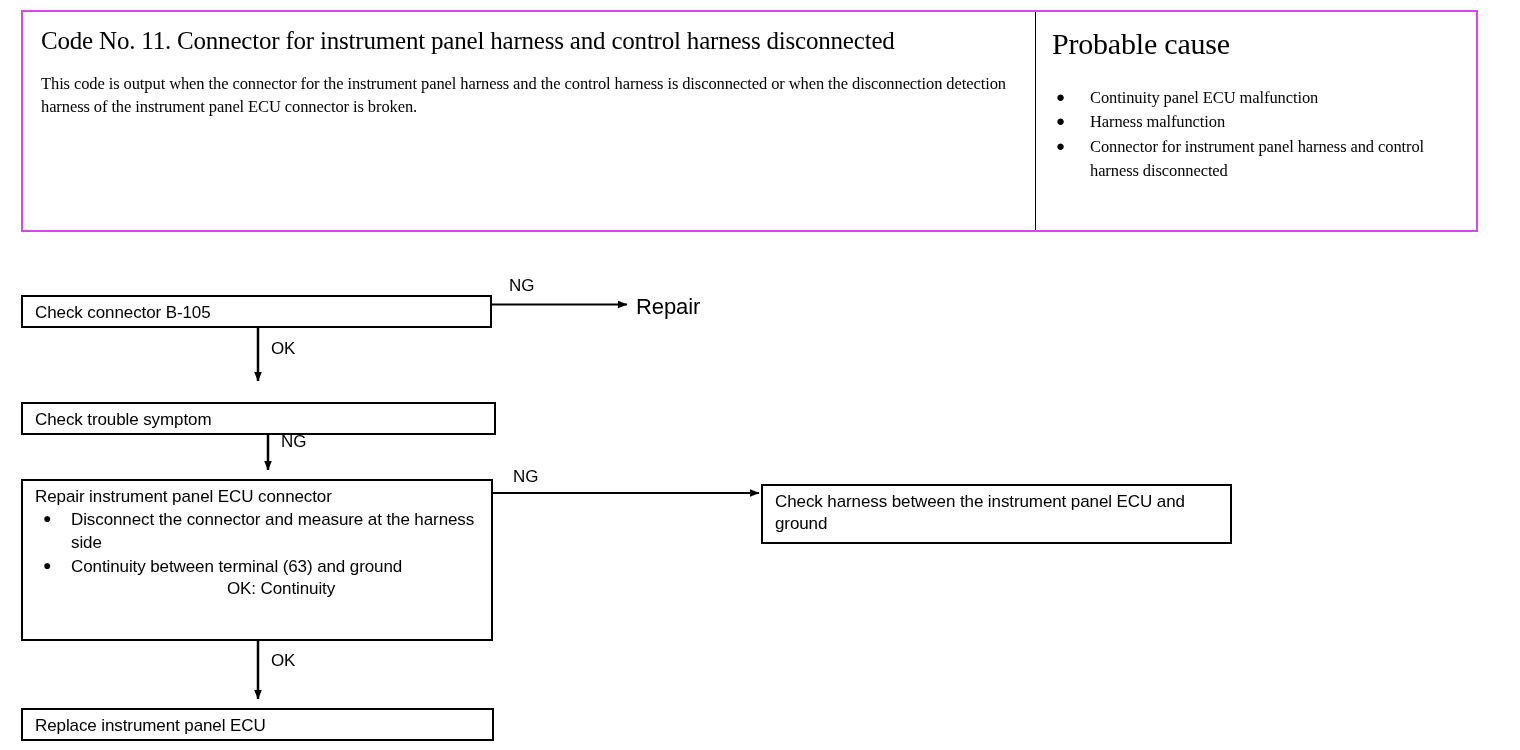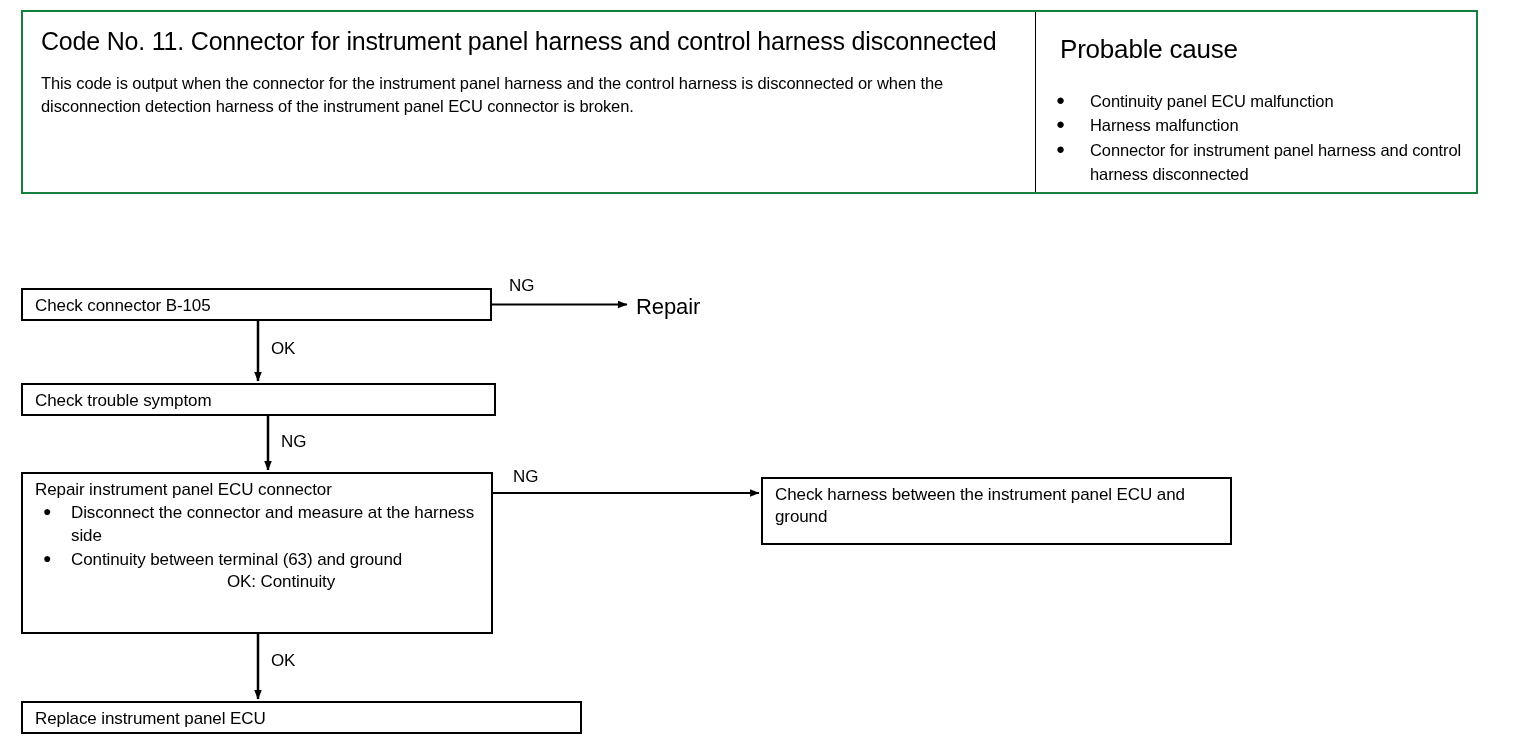--- a/index.html
+++ b/index.html
@@ -15,24 +15,25 @@
     color: #000000;
     overflow: hidden;
   }
 
   
   .header-table {
     position: absolute;
     left: 21px;
     top: 10px;
     width: 1457px;
-    height: 184px;
-    border: 2px solid #15803d;
+    height: 222px;
+    border: 2px solid #d946ef;
     box-sizing: border-box;
     display: flex;
+    font-family: Liberation Serif, serif;
   }
   .col-left {
     width: 1013px;
     box-sizing: border-box;
     border-right: 1px solid #000;
     padding: 14px 16px 0 18px;
   }
   .col-right {
     flex: 1;
     box-sizing: border-box;
@@ -45,23 +46,23 @@
     margin: 0;
     font-weight: normal;
   }
   .code-desc {
     font-size: 16.5px;
     line-height: 1.42;
     margin: 16px 0 0 0;
     letter-spacing: -0.1px;
   }
   .cause-title {
-    font-size: 26px;
+    font-size: 30px;
     line-height: 1.2;
-    margin: 8px;
+    margin: 0;
     font-weight: normal;
     letter-spacing: -0.2px;
   }
   .cause-list {
     list-style: none;
     margin: 24px 0 0 0;
     padding: 0;
   }
   .cause-list li {
     position: relative;
@@ -88,20 +89,21 @@
   }
   .node {
     position: absolute;
     border: 2px solid #000;
     box-sizing: border-box;
     background: #fff;
     font-size: 17px;
     line-height: 1.32;
     letter-spacing: -0.1px;
     padding: 5px 0 4px 12px;
+    margin-top: 7px;
   }
   .node .step-title {
     display: block;
     white-space: nowrap;
   }
   .node ul.step-list {
     list-style: none;
     margin: 1px 0 0 0;
     padding: 0;
   }
@@ -117,24 +119,24 @@
     top: 0;
     font-size: 14px;
   }
   .node .sub-line {
     display: block;
     padding-left: 36px;
     text-align: center;
   }
 
   #node-check-connector { left: 21px;  top: 288px; width: 471px; height: 33px; }
-  #node-check-symptom   { left: 21px;  top: 383px; width: 475px; height: 33px; }
+  #node-check-symptom   { left: 21px;  top: 395px; width: 475px; height: 33px; }
   #node-check-ecu       { left: 21px;  top: 472px; width: 472px; height: 162px; }
-  #node-check-harness   { left: 761px; top: 477px; width: 471px; height: 68px; }
-  #node-replace-ecu     { left: 21px;  top: 701px; width: 561px; height: 33px; }
+  #node-check-harness   { left: 761px; top: 477px; width: 471px; height: 60px; }
+  #node-replace-ecu     { left: 21px;  top: 701px; width: 473px; height: 33px; }
 
   .edge-label {
     position: absolute;
     font-size: 17px;
     letter-spacing: -0.1px;
     white-space: nowrap;
   }
   .terminal-text {
     position: absolute;
     font-size: 22px;

